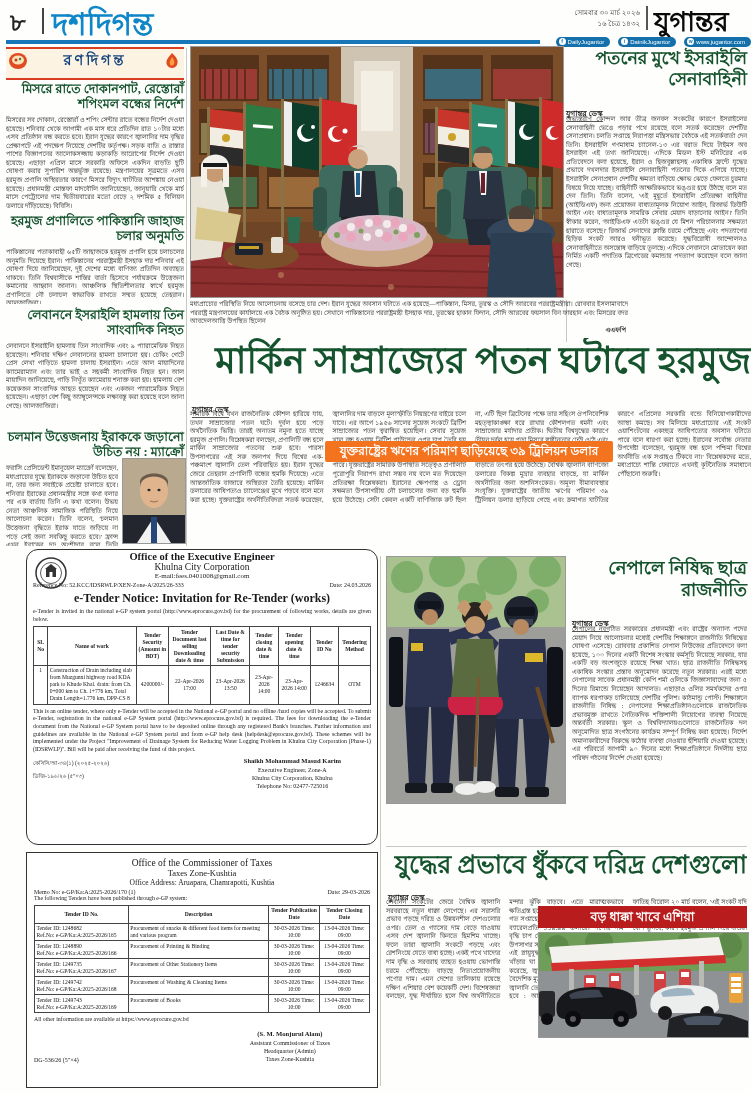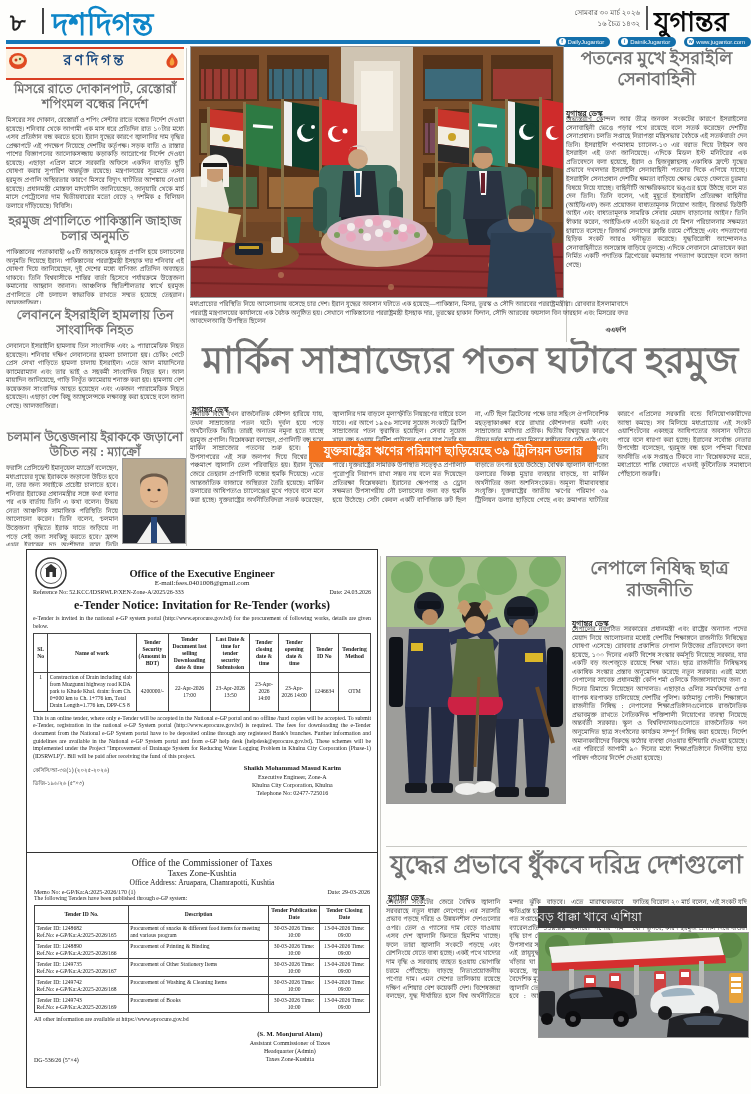--- a/index.html
+++ b/index.html
@@ -1,26 +1,26 @@
 <!DOCTYPE html>
 <html><head>
 <meta charset="utf-8">
 <style>
   html,body{margin:0;padding:0;background:#e8e8e4;}
   .page{position:relative;width:751px;height:1094px;background:#fefefc;overflow:hidden;
         font-family:"Liberation Serif",serif;color:#1a1a1a;}
   .abs{position:absolute;}
   .tiny{font-size:6.4px;line-height:1.34;text-align:justify;color:#1c1c1c;overflow:hidden;}
-  .headline{font-weight:bold;text-align:center;color:#737373;line-height:1.22;}
+  .headline{font-weight:bold;text-align:right;color:#14532d;line-height:1.22;}
   .byline{font-weight:bold;font-size:7.5px;border-bottom:1px solid #555;display:inline-block;padding-bottom:1px;}
   .vrule{position:absolute;width:1px;background:#c9c9c4;}
   .hrule{position:absolute;height:1px;background:#c9c9c4;}
   .kicker-box{background:#f4731f;color:#fff;font-weight:bold;font-size:12px;text-align:center;
         line-height:21px;border-radius:2px;white-space:nowrap;overflow:hidden;}
-  .blue-box{background:#404040;color:#fff;font-weight:normal;font-size:12.5px;text-align:left;
+  .blue-box{background:#b91c1c;color:#fff;font-weight:bold;font-size:12.5px;text-align:center;
         line-height:22px;white-space:nowrap;overflow:hidden;}
   .tender{border:1.5px solid #333;background:#fff;font-family:"Liberation Serif",serif;}
   .tender table{border-collapse:collapse;width:100%;}
   .tender th,.tender td{border:1px solid #444;font-size:5.6px;line-height:1.25;padding:1.5px;vertical-align:top;}
   .tender th{font-weight:bold;text-align:center;vertical-align:middle;}
   .t-org1{font-weight:bold;font-size:10.5px;text-align:center;}
   .t-org2{font-size:9.5px;text-align:center;}
   .t-org3{font-size:7px;text-align:center;}
   .t-title{font-weight:bold;font-size:12px;text-align:center;margin:3px 0 2px 0;}
   .t-meta{font-size:6px;display:flex;justify-content:space-between;margin-top:2px;}
@@ -307,32 +307,33 @@
     <span class="byline">যুগান্তর ডেস্ক</span>
   </div>
   <div class="abs tiny" style="left:566px;top:115px;width:181px;height:222px;">অভ্যন্তরীণ কোন্দল আর তীব্র জনবল সংকটের কারণে ইসরাইলের সেনাবাহিনী ভেঙে পড়ার পথে রয়েছে বলে সতর্ক করেছেন দেশটির সেনাপ্রধান। চলতি সপ্তাহে নিরাপত্তা মন্ত্রিসভার বৈঠকে এই সতর্কবার্তা দেন তিনি। ইসরাইলি গণমাধ্যম চ্যানেল-১৩ এর বরাত দিয়ে টাইমস অব ইসরাইল এই তথ্য জানিয়েছে। এদিকে মিডল ইস্ট মনিটরের এক প্রতিবেদনে বলা হয়েছে, ইরান ও হিজবুল্লাহসহ একাধিক ফ্রন্টে যুদ্ধের প্রভাবে দখলদার ইসরাইলি সেনাবাহিনী পতনের দিকে এগিয়ে যাচ্ছে। ইসরাইলি সেনাপ্রধান দেশটির ক্ষমতা বাড়িয়ে ক্ষোভ ঝেড়ে ফেলতে চুরমার বিষয়ে নিয়ে যাচ্ছে। বাহিনীটি আক্ষরিকভাবে ভঙ্গুর হয়ে উঠছে বলে মত দেন তিনি। তিনি বলেন, 'এই মুহূর্তে ইসরাইলি প্রতিরক্ষা বাহিনীর (আইডিএফ) জন্য প্রয়োজন বাধ্যতামূলক নিয়োগ আইন, রিজার্ভ ডিউটি আইন এবং বাধ্যতামূলক সামরিক সেবার মেয়াদ বাড়ানোর আইন।' তিনি স্বীকার করেন, 'আইডিএফ এতটা ভঙ্গুর যে মিশন পরিচালনার সক্ষমতা হারাতে বসেছে।' রিজার্ভ সেনাদের ক্লান্তি চরমে পৌঁছেছে এবং পদত্যাগের হিড়িক সংকট আরও ঘনীভূত করেছে। যুদ্ধবিরোধী আন্দোলনও সেনাবাহিনীতে অসন্তোষ বাড়িয়ে তুলছে। এদিকে লেবাননে মোতায়েন করা নির্মিত একটি পদাতিক ব্রিগেডের কমান্ডার পদত্যাগ করেছেন বলে জানা গেছে।</div>
 
   <div class="abs headline" style="left:190px;top:338px;width:561px;height:54px;font-size:37px;white-space:nowrap;overflow:hidden;">মার্কিন সাম্রাজ্যের পতন ঘটাবে হরমুজ</div>
   <div class="abs" style="left:192px;top:398px;">
     <span class="byline">যুগান্তর ডেস্ক</span>
   </div>
   <div class="abs" style="left:190px;top:410px;width:561px;height:138px;">
     <div style="column-count:4;column-gap:9px;height:138px;" class="tiny">সামরিক বিশ্বে যখন রাজনৈতিক কৌশল হারিয়ে যায়, তখন সাম্রাজ্যের পতন ঘটে। দুর্বল হয়ে পড়ে অর্থনৈতিক ভিত্তি। তারই অন্যতম নমুনা হতে যাচ্ছে হরমুজ প্রণালি। বিশ্লেষকরা বলছেন, প্রণালিটি বন্ধ হলে মার্কিন সাম্রাজ্যের পতনের শুরু হবে। পারস্য উপসাগরের এই সরু জলপথ দিয়ে বিশ্বের এক-পঞ্চমাংশ জ্বালানি তেল পরিবাহিত হয়। ইরান যুদ্ধের জেরে তেহরান প্রণালিটি বন্ধের হুমকি দিয়েছে। এতে আন্তর্জাতিক বাজারে অস্থিরতা তৈরি হয়েছে। মার্কিন ডলারের আধিপত্যও চ্যালেঞ্জের মুখে পড়বে বলে মনে করা হচ্ছে। যুক্তরাষ্ট্রের অর্থনীতিবিদরা সতর্ক করেছেন, জ্বালানির দাম বাড়লে মূল্যস্ফীতি নিয়ন্ত্রণের বাইরে চলে যাবে। এর আগে ১৯৫৬ সালের সুয়েজ সংকটে ব্রিটিশ সাম্রাজ্যের পতন ত্বরান্বিত হয়েছিল। সেবার সুয়েজ খাল বন্ধ হওয়ায় ব্রিটিশ পাউন্ডের ওপর চাপ তৈরি হয় এবং লন্ডনকে যুক্তরাষ্ট্রের কাছে নতি স্বীকার করতে হয়। ইতিহাসবিদদের মতে, হরমুজও একই ভূমিকা রাখতে পারে। যুক্তরাষ্ট্রের সামরিক উপস্থিতি সত্ত্বেও প্রণালিটি পুরোপুরি নিরাপদ রাখা সম্ভব নয় বলে মত দিয়েছেন প্রতিরক্ষা বিশ্লেষকরা। ইরানের ক্ষেপণাস্ত্র ও ড্রোন সক্ষমতা উপসাগরীয় নৌ চলাচলের জন্য বড় হুমকি হয়ে উঠেছে। সেটা কেবল একটি বাণিজ্যিক রুট ছিল না, এটি ছিল ব্রিটেনের পক্ষে তার সহিংস ঔপনিবেশিক মহত্ত্বাকাঙ্ক্ষা ধরে রাখার কৌশলগত ধমনী এবং সাম্রাজ্যের মর্যাদার প্রতীক। দ্বিতীয় বিশ্বযুদ্ধের কারণে তীয়ন দুর্বল হয়ে পড়া মিসরে স্বাধীনতার ঢেউ ওঠে এবং উপনিবেশের পক্ষে ফিরে যাওয়া আর সম্ভব হয়নি। এদিকে চীন ও রাশিয়া এই সুযোগে নিজেদের প্রভাব বাড়াতে তৎপর হয়ে উঠেছে। বৈশ্বিক জ্বালানি বাণিজ্যে ডলারের বিকল্প মুদ্রার ব্যবহার বাড়ছে, যা মার্কিন অর্থনীতির জন্য অশনিসংকেত। অমূল্য বীমাব্যবস্থার সংযুক্তি। যুক্তরাষ্ট্রের জাতীয় ঋণের পরিমাণ ৩৯ ট্রিলিয়ন ডলার ছাড়িয়ে গেছে এবং ক্রমাগত ঘাটতির কারণে এপ্রিলের সরকারি বন্ডে বিনিয়োগকারীদের আস্থা কমছে। সব মিলিয়ে মধ্যপ্রাচ্যের এই সংকট ওয়াশিংটনের একচ্ছত্র আধিপত্যের অবসান ঘটাতে পারে বলে ধারণা করা হচ্ছে। ইরানের সর্বোচ্চ নেতার উপদেষ্টা বলেছেন, 'হরমুজ বন্ধ হলে পশ্চিমা বিশ্বের অর্থনীতি এক সপ্তাহও টিকবে না।' বিশ্লেষকদের মতে, মধ্যপ্রাচ্যে শান্তি ফেরাতে এখনই কূটনৈতিক সমাধানে পৌঁছানো জরুরি।</div>
-    <div class="abs kicker-box" style="left:119px;top:31px;width:288px;height:21px;">যুক্তরাষ্ট্রের ঋণের পরিমাণ ছাড়িয়েছে ৩৯ ট্রিলিয়ন ডলার</div>
-  </div>
-
-  <div class="abs tender" style="left:26px;top:549px;width:352px;height:357px;padding:18px 6px;box-sizing:border-box;">
+    <div class="abs kicker-box" style="left:135px;top:31px;width:288px;height:21px;">যুক্তরাষ্ট্রের ঋণের পরিমাণ ছাড়িয়েছে ৩৯ ট্রিলিয়ন ডলার</div>
+  </div>
+
+  <div class="abs tender" style="left:26px;top:549px;width:352px;height:296px;padding:1px 6px;box-sizing:border-box;border-radius:12px;">
     <svg class="abs" style="left:8px;top:7px;" width="32" height="32" viewBox="0 0 32 32">
       <circle cx="16" cy="16" r="15" fill="none" stroke="#333" stroke-width="1.5"></circle>
       <circle cx="16" cy="16" r="10.5" fill="none" stroke="#333" stroke-width="0.8"></circle>
       <rect x="11" y="12" width="10" height="8" fill="#333"></rect>
         <path d="M10 12 L16 7 L22 12 Z" fill="#333"></path>
         <rect x="14.5" y="15" width="3" height="5" fill="#fff"></rect>
     </svg>
     <div class="t-org1">Office of the Executive Engineer</div>
+    <div class="t-org2">Khulna City Corporation</div>
     <div class="t-org3">E-mail:fees.0401008@gmail.com</div>
     <div class="t-meta">
       <span>Reference No: 52.KCC/IDSRWLP/XEN-Zone-A/2025/26-333</span>
       <span>Date: 24.03.2026</span>
     </div>
     <div class="t-title">e-Tender Notice: Invitation for Re-Tender (works)</div>
     <div class="t-note" style="margin-top:0;">e-Tender is invited in the national e-GP system portal (http://www.eprocure.gov.bd)  for the procurement of following works, details are given below.</div>
     <table style="margin-top:3px;">
       <tbody>
           <tr>

